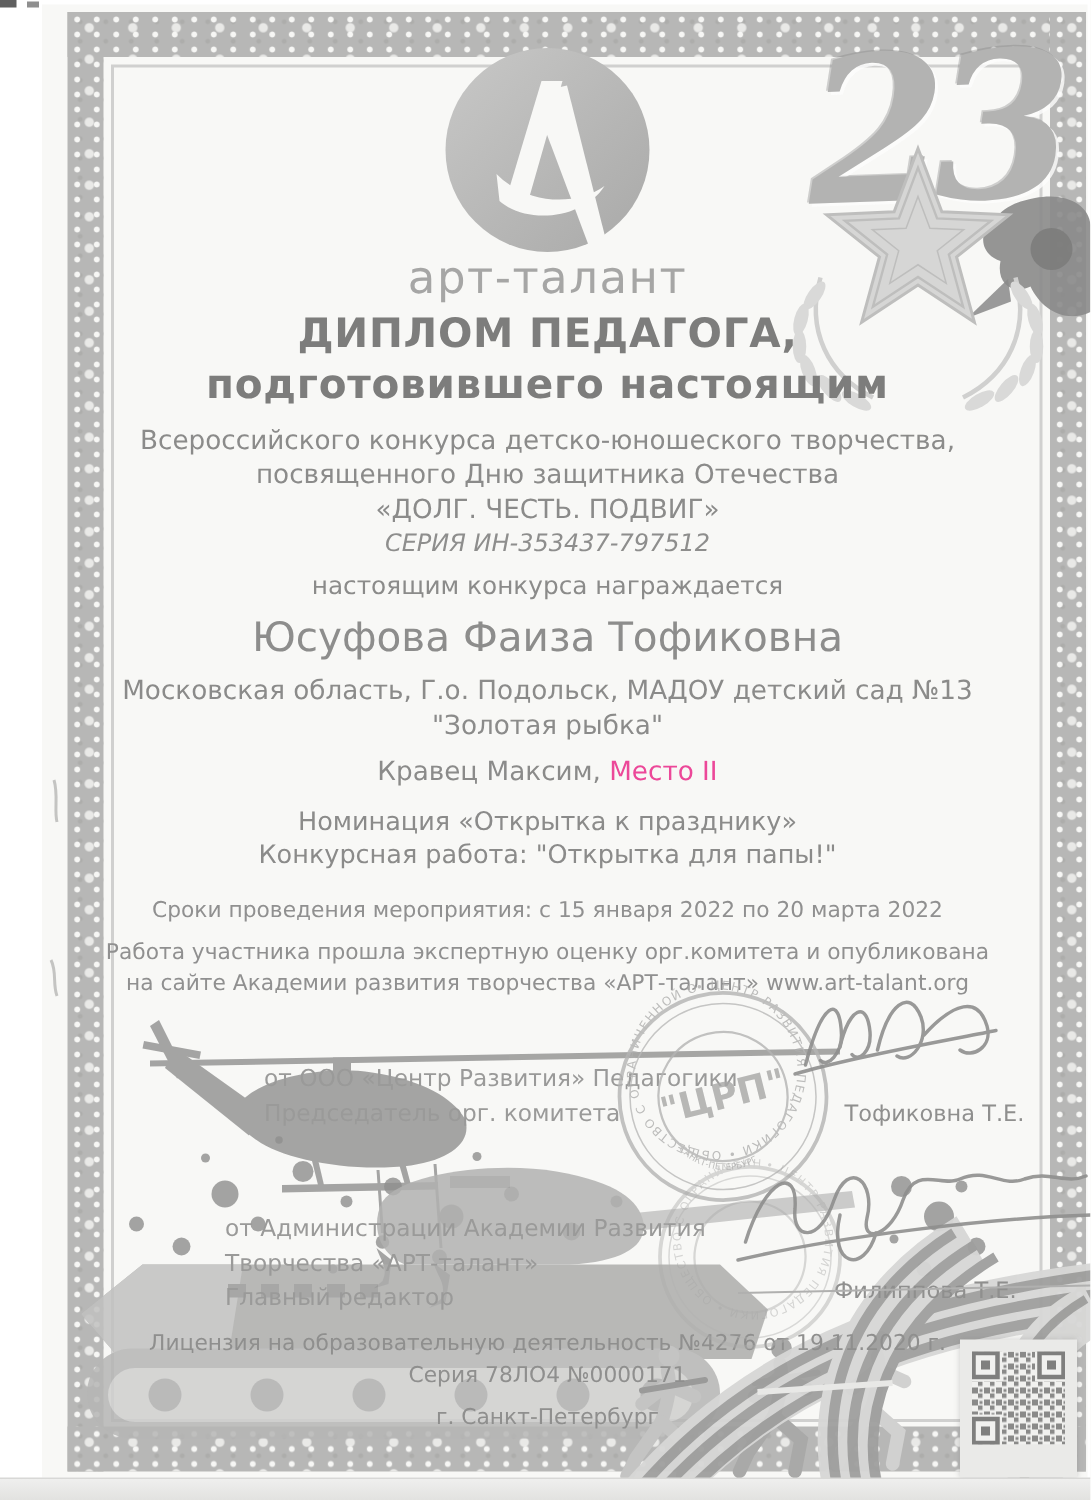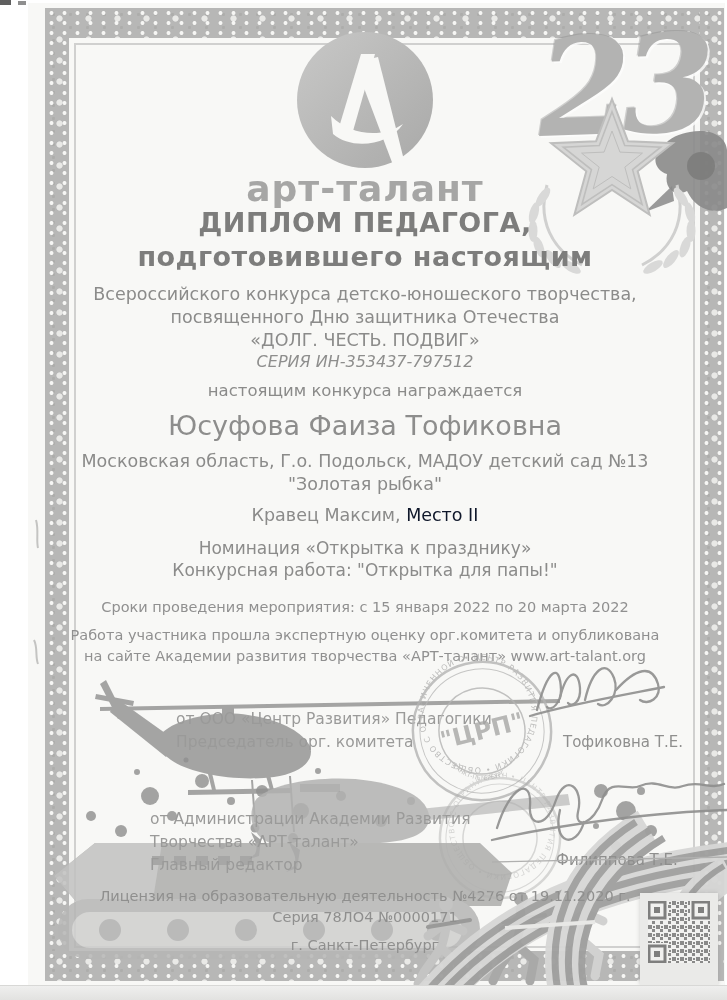--- a/index.html
+++ b/index.html
@@ -18,29 +18,29 @@
       radial-gradient(circle,rgba(172,172,170,.9) 0 1.2px,transparent 2px);
     background-size:13px 10px,29px 21px,17px 13px;}
   .frame-inner{left:74px;top:43px;width:617px;height:901px;border:2px solid #c9c9c8;opacity:.85;z-index:1;}
   
   #decor{left:0;top:0;z-index:2;}
   .txt-layer{z-index:3;}
   #overprint{left:0;top:0;z-index:4;}
   .qr-card{left:640px;top:893px;width:78px;height:92px;background:#eaeae8;box-shadow:0 0 4px rgba(120,120,120,.35);z-index:5;}
   
   .c{left:50px;width:630px;text-align:center;z-index:3;}
-  .t-brand{font-size:36px;color:#a6a6a5;letter-spacing:1px;font-weight:700;}
+  .t-brand{font-size:30px;color:#a6a6a5;letter-spacing:1px;font-weight:400;}
   .t-title{font-size:27px;font-weight:bold;color:#7d7d7c;letter-spacing:.5px;}
   .t-body{font-size:17.5px;color:#8b8b8a;}
   .t-series{font-size:16px;color:#8e8e8d;}
   .t-intro{font-size:16.5px;color:#8b8b8a;}
   .t-name{font-size:27px;color:#8d8d8c;}
   .t-small{font-size:14.5px;color:#909090;}
   .t-license{font-size:14.5px;color:#8f8f8e;font-weight:500;}
-  .t-light{color:#0f172a;text-align:center;}
+  .t-light{color:#ec4899;text-align:center;}
   .sig-org{left:150px;width:330px;text-align:left;font-size:15.5px;color:#9a9a99;line-height:23px;z-index:3;}
   .sig-name{font-size:15px;color:#8f8f8e;z-index:3;}
   .emblem-num{left:527px;top:18px;width:190px;text-align:center;z-index:3;
     font-family:"DejaVu Serif","Liberation Serif",serif;font-weight:bold;font-style:italic;
     font-size:135px;line-height:1;letter-spacing:-10px;color:#b3b3b2;
     text-shadow:2px 2px 0 rgba(252,252,252,.8),-1px -1px 0 rgba(130,130,130,.35);transform:rotate(-2deg);}
   svg text{font-family:"DejaVu Sans","Liberation Sans",sans-serif;}
 </style>
 </head>
 <body>

